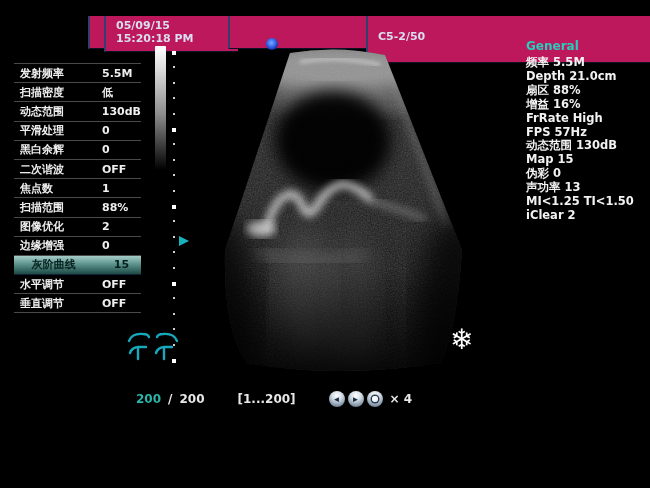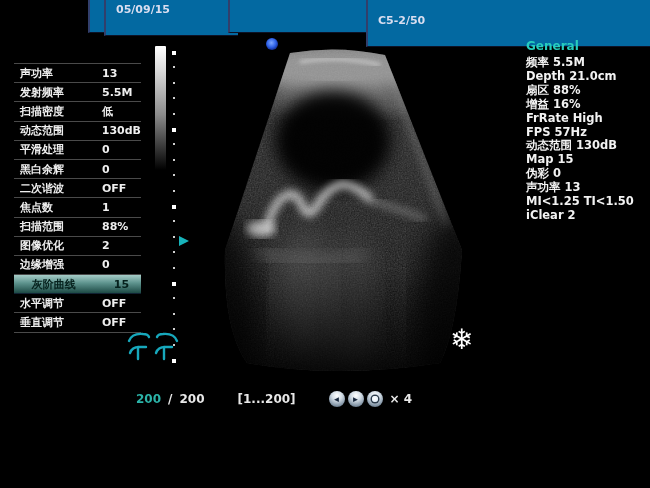--- a/index.html
+++ b/index.html
@@ -5,22 +5,22 @@
   html,body{margin:0;padding:0;}
   body{
     width:650px;height:488px;position:relative;overflow:hidden;
     background:#000;
     font-family:"DejaVu Sans","Liberation Sans",sans-serif;
     -webkit-font-smoothing:antialiased;
   }
 
   
   .topbox{
-    position:absolute;top:0;height:32px;
-    background:#0369a1;border-left:2px solid #323f6b;border-bottom:1px solid #0d1226;
+    position:absolute;top:16px;height:32px;
+    background:#be185d;border-left:2px solid #323f6b;border-bottom:1px solid #0d1226;
     color:#d9def0;font-size:11px;font-weight:bold;
   }
   .topbox.small{left:88px;width:14px;}
   .topbox.datetime{left:104px;width:122px;padding:3px 0 0 10px;line-height:13px;}
   .topbox.mid{left:228px;width:136px;}
   .topbox.probe{left:366px;width:282px;padding:14px 0 0 10px;}
 
   
   .sidebar{position:absolute;left:14px;top:63px;width:127px;}
   .srow{
@@ -89,31 +89,28 @@
     box-shadow:0 0 0 1.5px #2c3c4c;
     font-size:0;
   }
 </style>
 </head>
 <body>
 
 <div class="topbox small"></div>
 <div class="topbox datetime">
   <div>05/09/15</div>
+  <div>15:20:18 PM</div>
 </div>
 <div class="topbox mid"></div>
 <div class="topbox probe">
   <span>C5-2/50</span>
 </div>
 
 <div class="sidebar" id="sidebar">
-    <div class="srow">
-      <span class="lab">声功率</span>
-      <span class="val">13</span>
-    </div>
     <div class="srow">
       <span class="lab">发射频率</span>
       <span class="val">5.5M</span>
     </div>
     <div class="srow">
       <span class="lab">扫描密度</span>
       <span class="val">低</span>
     </div>
     <div class="srow">
       <span class="lab">动态范围</span>

